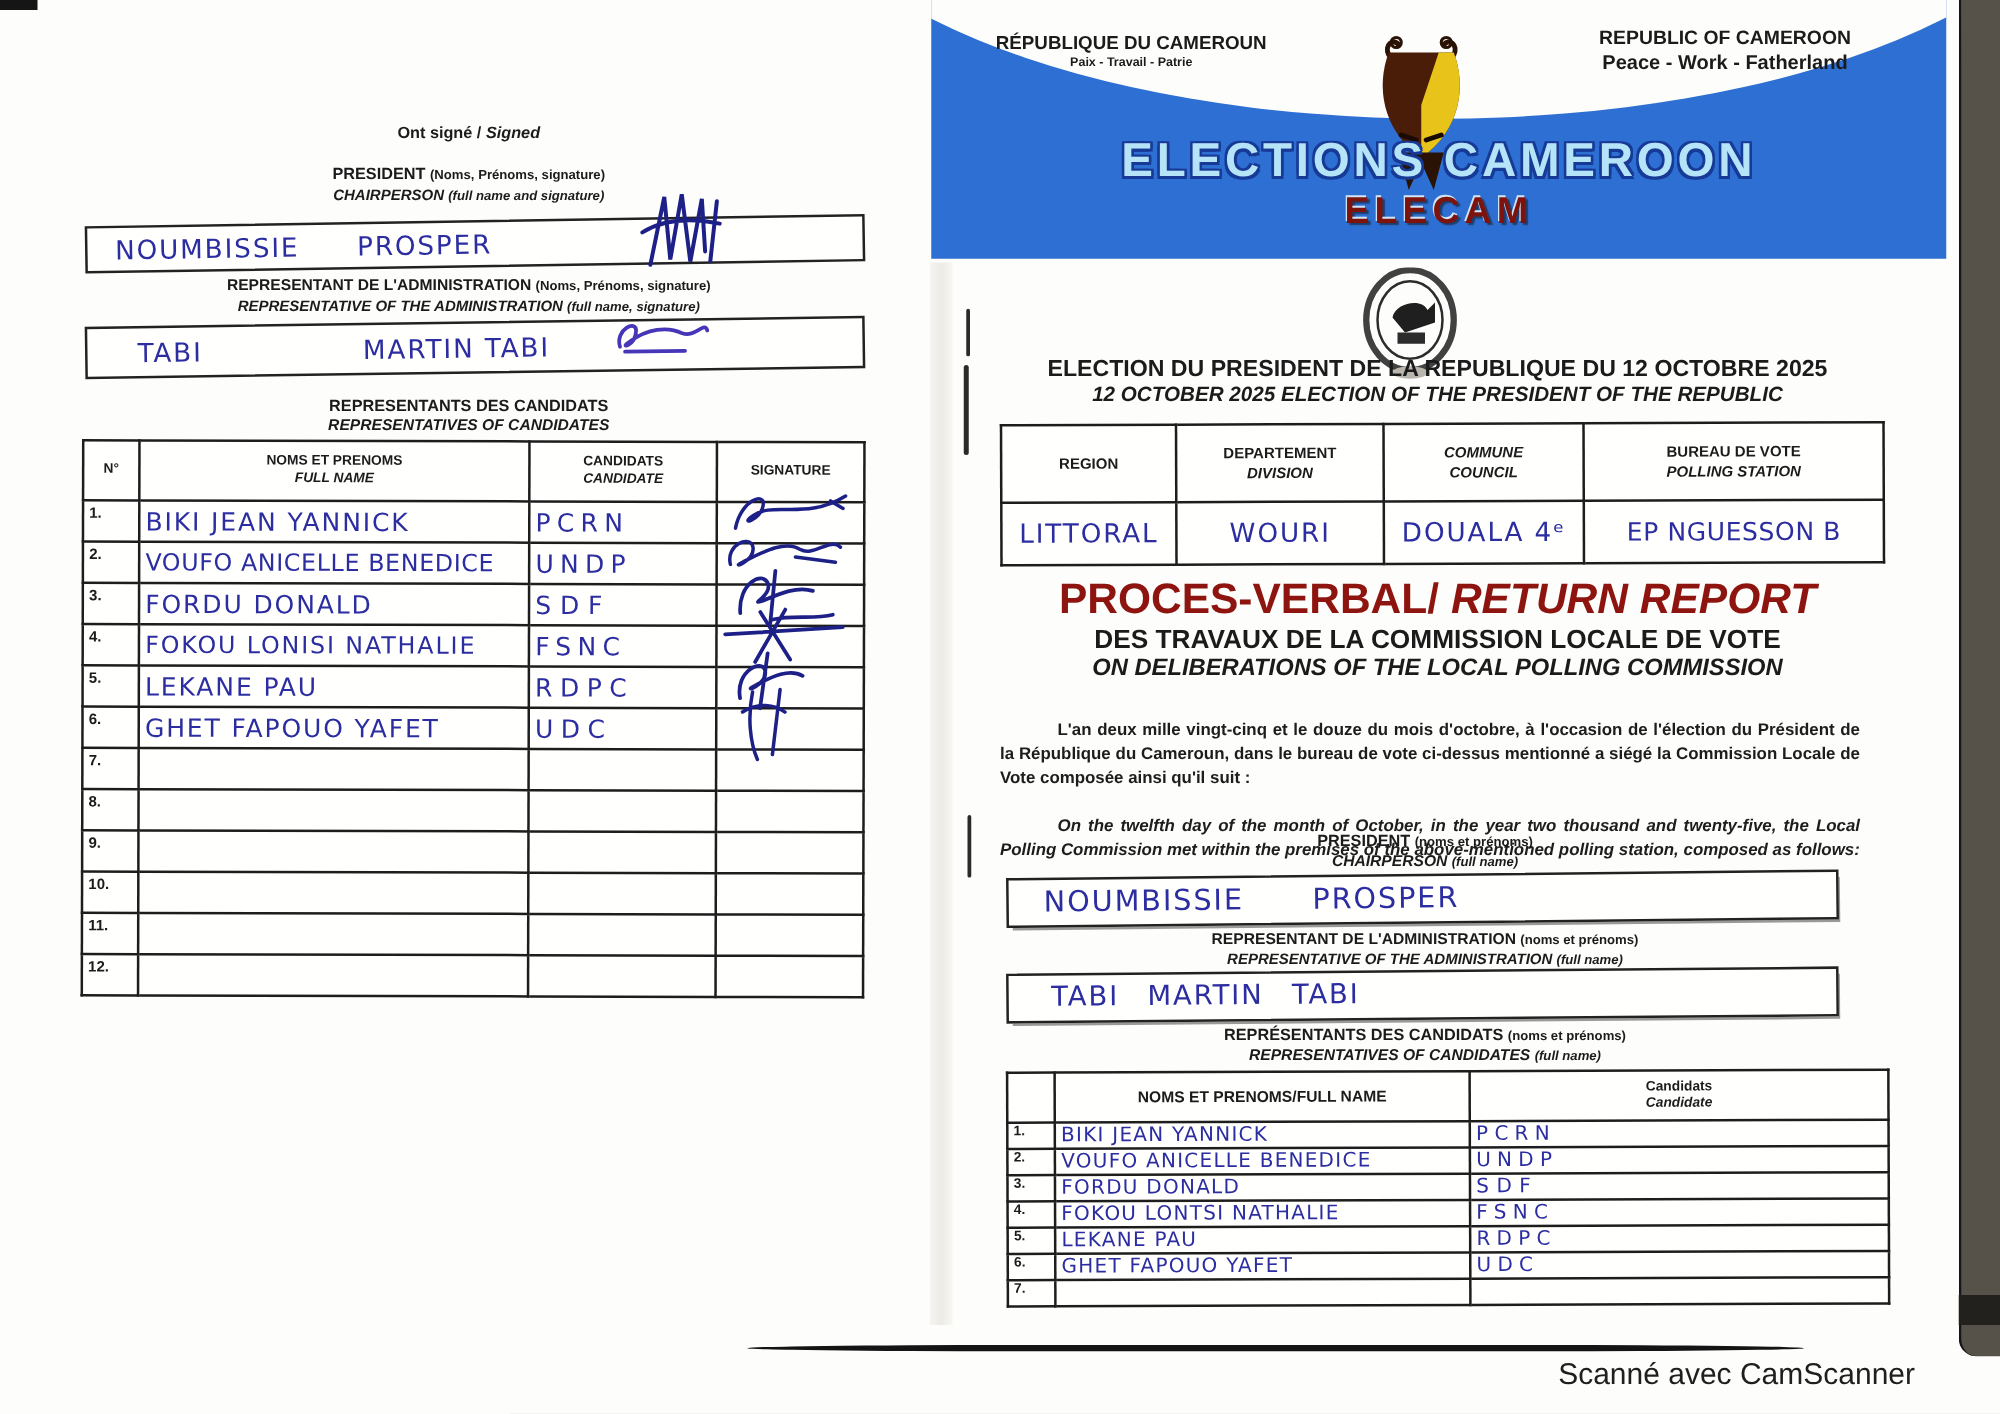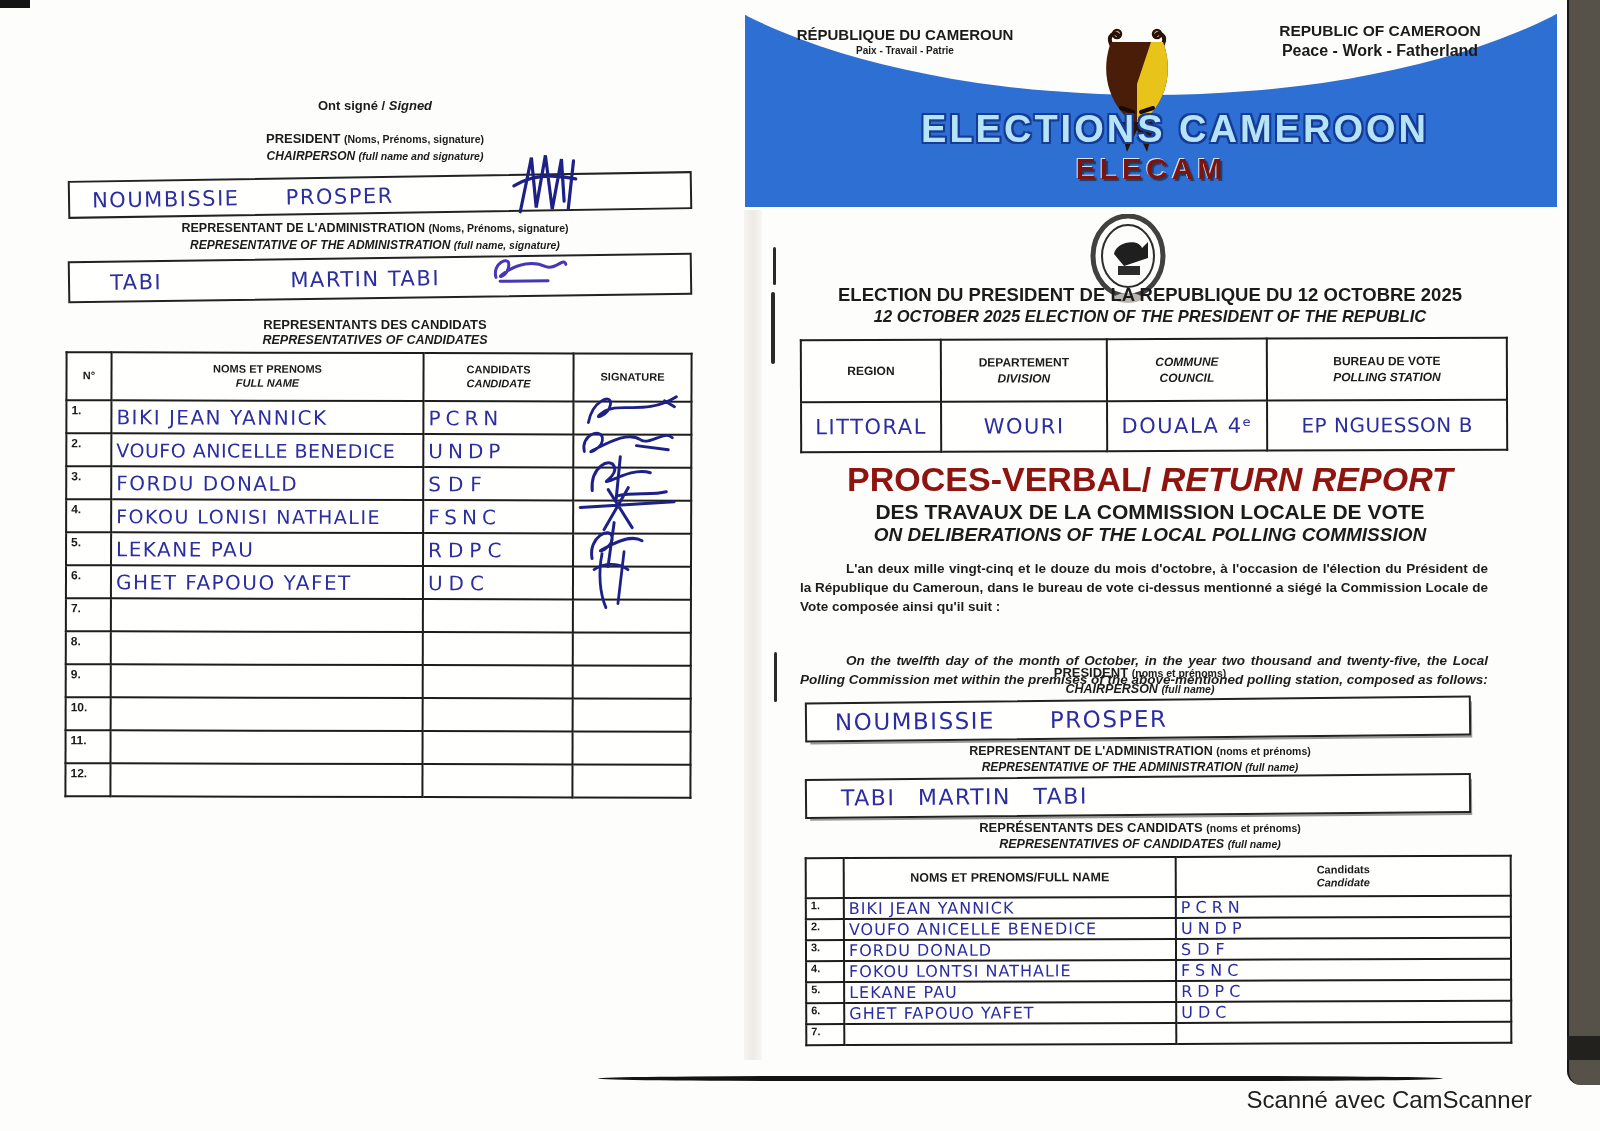--- a/index.html
+++ b/index.html
@@ -14,21 +14,21 @@
   
   .sig-box{border:2px solid #222;background:#fffffe;}
   table.reps{border-collapse:collapse;table-layout:fixed;background:#fffffe;}
   table.reps td,table.reps th{border:2px solid #1d1d1d;padding:0 4px;vertical-align:middle;overflow:visible;}
   table.reps th{font-size:11px;line-height:1.25;}
   .numcell{font-size:12px;font-weight:bold;vertical-align:top !important;padding-top:2px !important;}
   
   .banner{background:#2e6fd3;overflow:hidden;}
   .dome{position:absolute;background:#fdfdfb;border-radius:50%;}
   .orgname{font-weight:bold;font-size:38px;letter-spacing:3px;color:#b5e3f8;
-    text-shadow:-2px -2px 0 #173a96,2px -2px 0 #173a96,-2px 2px 0 #173a96,2px 2px 0 #173a96,0 2px 0 #173a96,2px 0 0 #173a96;margin-left:24px;}
+    text-shadow:-2px -2px 0 #173a96,2px -2px 0 #173a96,-2px 2px 0 #173a96,2px 2px 0 #173a96,0 2px 0 #173a96,2px 0 0 #173a96;}
   .orgabbr{font-weight:bold;font-size:30px;letter-spacing:4px;color:#7d130c;
     text-shadow:-1px -1px 0 #cfe4f6,2px 2px 1px rgba(20,20,20,0.55);}
   table.loc{border-collapse:collapse;table-layout:fixed;background:#fffffe;}
   table.loc td{border:2px solid #1d1d1d;text-align:center;vertical-align:middle;overflow:visible;}
   table.loc .lh{font-size:12px;font-weight:bold;line-height:1.35;}
   .report-red{color:#8e1410;font-weight:bold;font-size:34px;letter-spacing:0px;}
   .para{font-size:13.5px;font-weight:bold;line-height:1.4;text-align:justify;color:#1d1d1d;}
   table.rt{border-collapse:collapse;table-layout:fixed;background:#fffffe;}
   table.rt td{border:2px solid #1d1d1d;padding:0 4px;vertical-align:middle;overflow:visible;}
   .rt-num{font-size:11px;font-weight:bold;vertical-align:top !important;}
@@ -284,21 +284,21 @@
   </tbody>
     </table>
 
   <div class="abs ctr b" style="left:790px;top:500px;width:720px;font-size:21px;">DES TRAVAUX DE LA COMMISSION LOCALE DE VOTE</div>
   <div class="abs ctr report-red" style="left:790px;top:460px;width:720px;">
     <span>PROCES-VERBAL/</span>
     <span class="i">RETURN REPORT</span>
   </div>
   <div class="abs ctr b i" style="left:790px;top:524px;width:720px;font-size:19px;">ON DELIBERATIONS OF THE LOCAL POLLING COMMISSION</div>
 
-  <div class="abs para" style="left:800px;top:560px;width:688px;text-indent:46px;">L'an deux mille vingt-cinq et le douze du mois d'octobre, à l'occasion de l'élection du Président de la République du Cameroun, dans le bureau de vote ci-dessus mentionné a siégé la Commission Locale de Vote composée ainsi qu'il suit :</div>
+  <div class="abs para" style="left:800px;top:575px;width:688px;text-indent:46px;">L'an deux mille vingt-cinq et le douze du mois d'octobre, à l'occasion de l'élection du Président de la République du Cameroun, dans le bureau de vote ci-dessus mentionné a siégé la Commission Locale de Vote composée ainsi qu'il suit :</div>
   <div class="abs para i" style="left:800px;top:652px;width:688px;text-indent:46px;">On the twelfth day of the month of October, in the year two thousand and twenty-five, the Local Polling Commission met within the premises of the above-mentioned polling station, composed as follows:</div>
 
   <div class="abs ctr" style="left:790px;top:682px;width:700px;font-size:12.5px;">
     <span class="b i">CHAIRPERSON</span>
     <span class="b i note">(full name)</span>
   </div>
   <div class="abs ctr" style="left:790px;top:665px;width:700px;font-size:13px;">
     <span class="b">PRESIDENT</span>
     <span class="b note">(noms et prénoms)</span>
   </div>

